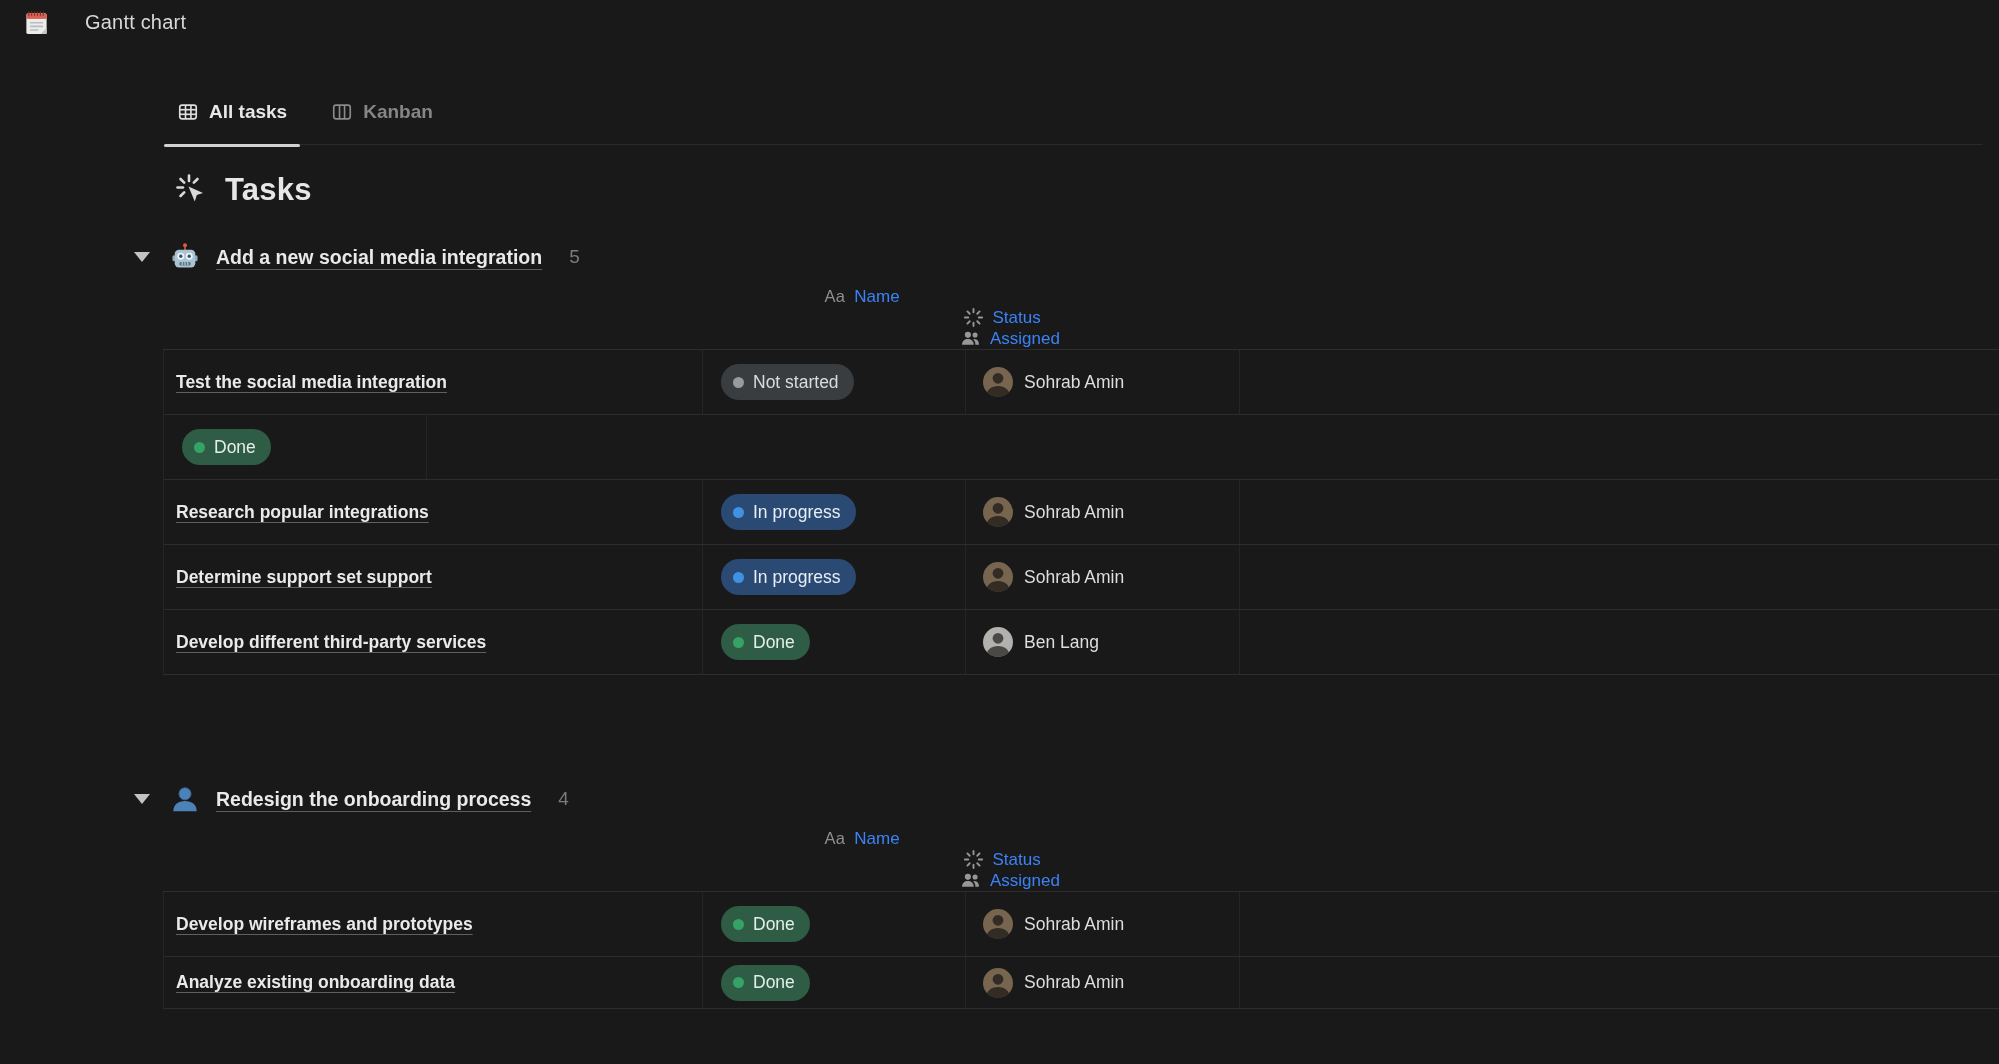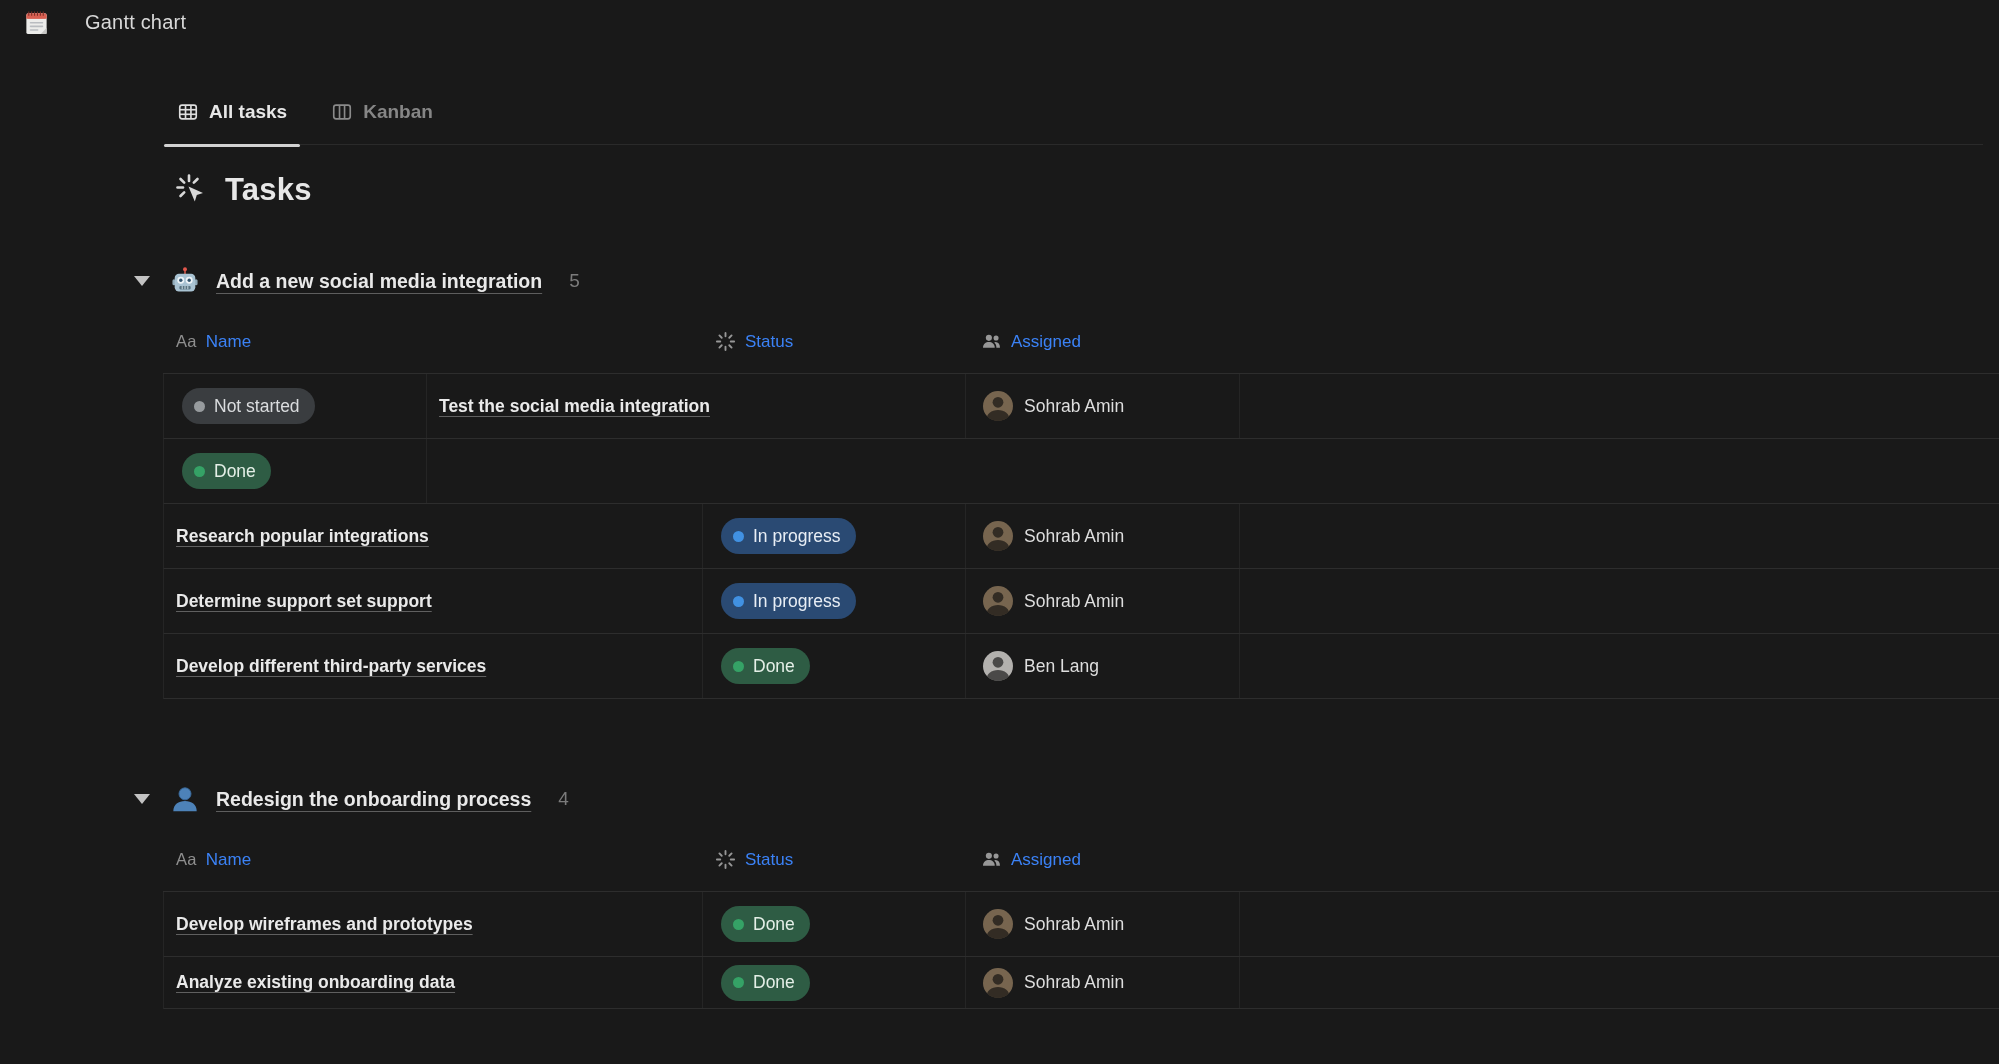--- a/index.html
+++ b/index.html
@@ -32,42 +32,42 @@
     background:#d2d2d2; border-radius:2px;
   }
 
   
   .db-heading { position:absolute; left:175px; top:172px; display:flex; align-items:center; gap:16px; }
   .db-heading-icon { width:34px; height:34px; display:block; }
   .db-heading-title { font-size:31px; font-weight:700; color:#e7e7e7; letter-spacing:.2px; }
 
   
   .group { position:absolute; left:0; right:0; }
-  .group-1 { top:264px; }
+  .group-1 { top:240px; }
   .group-2 { top:782px; }
 
   .group-header { display:flex; align-items:center; height:34px; padding-left:133px; }
   .toggle { width:18px; display:flex; justify-content:center; align-items:center; margin-right:19px; cursor:default; }
   .tri { width:0; height:0; border-left:8px solid transparent; border-right:8px solid transparent; border-top:10px solid #c3c3c3; }
   .g-emoji { width:30px; height:30px; margin-right:16px; display:flex; align-items:center; justify-content:center; }
   .g-emoji svg { width:30px; height:30px; display:none; }
   .g-emoji.em-robot .emoji-robot { display:block; }
   .g-emoji.em-bust  .emoji-bust  { display:block; }
   .group-title {
     font-size:19.5px; font-weight:600; color:#e9e9e9;
     text-decoration:underline; text-decoration-color:#5e5e5e;
     text-decoration-thickness:1px; text-underline-offset:5px;
   }
   .group-count { margin-left:27px; font-size:19px; color:#7b7b7b; }
 
   
   .gtable { margin-left:163px; margin-top:12px; }
   .c1 { width:539px; } .c2 { width:263px; } .c3 { width:274px; } .c4 { flex:1; }
 
-  .thead { display:flex; align-items:center; height:64px; border-bottom:1px solid #2d2d2d; }
+  .thead { display:flex; align-items:center; height:64px; border-bottom:1px solid #2d2d2d;flex-direction:column; }
   .hc { display:flex; align-items:center; gap:9px; height:100%; }
   .hc.c1 { padding-left:13px; }
   .hc.c2 { padding-left:13px; }
   .hc.c3 { padding-left:16px; }
   .hlabel { font-size:17px; color:#3b82f6; }
   .aa { font-size:16.5px; color:#8f8f8f; letter-spacing:.3px; }
   .hc svg { display:block; }
 
   .grow { display:flex; height:65px; border-bottom:1px solid #2d2d2d; border-left:1px solid #252525; }
   .group-2 .rows .grow:nth-child(2) { height:52px; }
@@ -213,28 +213,28 @@
             <path d="M2.3 19c0-4.2 3.1-6.4 6.7-6.4s6.7 2.2 6.7 6.4z"></path>
             <circle cx="17.2" cy="7.9" r="2.9"></circle>
             <path d="M16.6 12.6c3.1.3 5.1 2.5 5.1 6.4h-4.1c0-2.6-.9-4.6-2.5-5.8z"></path>
           </svg>
           <span class="hlabel hl-assigned">Assigned</span>
         </div>
         <div class="hc c4"></div>
       </div>
       <div class="rows">
   <div class="grow">
+    <div class="cell c1 c1row">
+      <span class="task-name">Test the social media integration</span>
+    </div>
     <div class="cell c2 c2row">
       <span class="pill" style="--pill-bg: #3a3d40; --pill-dot: #979b9e; --pill-text: #dadcde;">
         <span class="dot"></span>
         <span class="pill-label">Not started</span>
       </span>
-    </div>
-    <div class="cell c1 c1row">
-      <span class="task-name">Test the social media integration</span>
     </div>
     <div class="cell c3 c3row">
       <span class="person">
         <span class="avatar" style="--av-bg: #77654f;">
           <svg viewBox="0 0 24 24">
             <circle cx="12" cy="9" r="4.3" fill="rgba(10,10,10,0.62)"></circle>
             <path d="M2.5 24c0-5.8 4.4-8.8 9.5-8.8s9.5 3 9.5 8.8z" fill="rgba(10,10,10,0.62)"></path>
           </svg>
         </span>
         <span class="person-name">Sohrab Amin</span>

